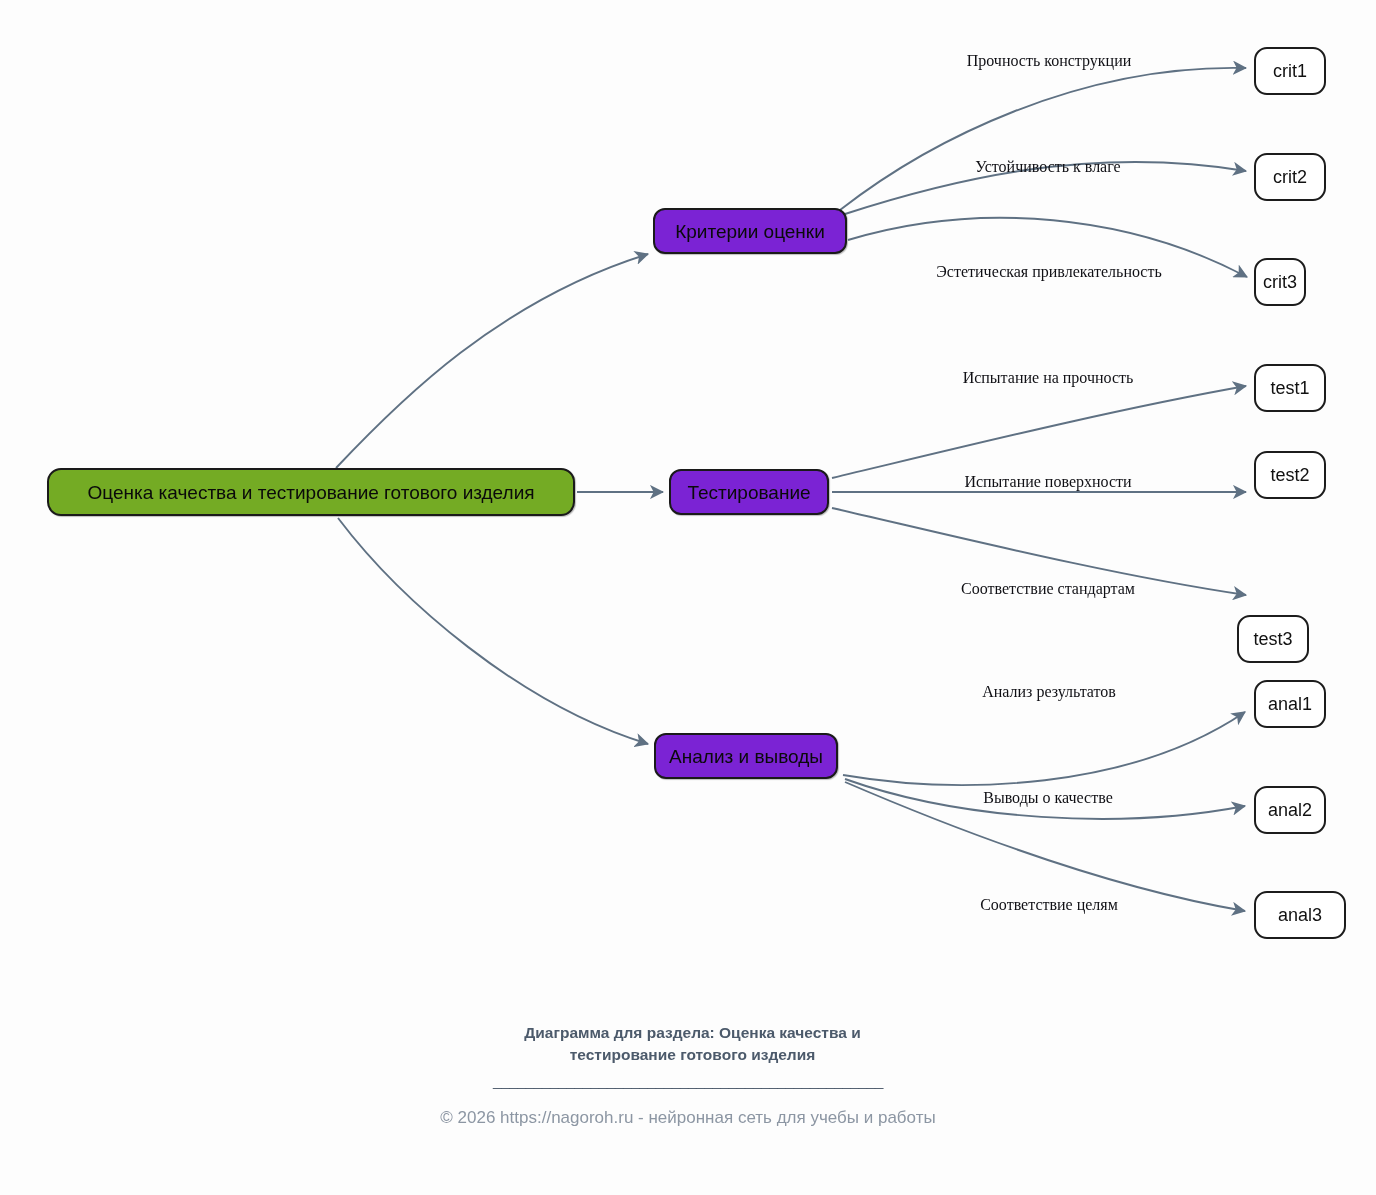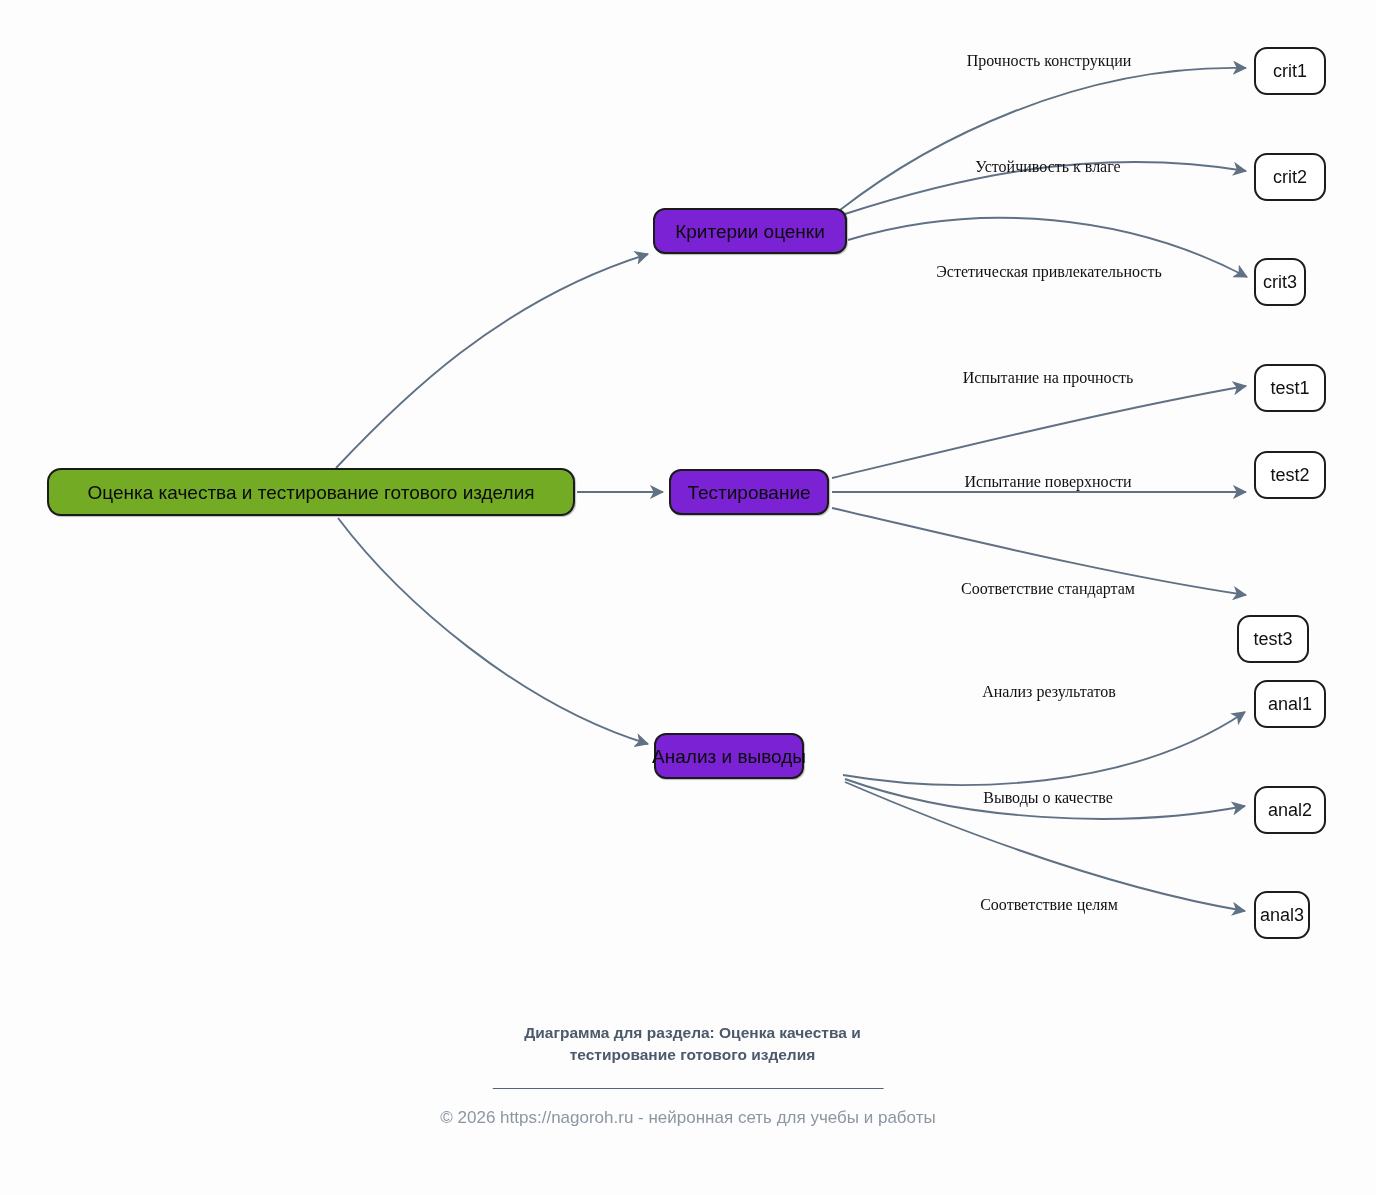--- a/index.html
+++ b/index.html
@@ -136,21 +136,21 @@
   <div class="node node-root" style="left:47px; top:468px; width:528px; height:48px;">
     <span>Оценка качества и тестирование готового изделия</span>
   </div>
 
   <div class="node node-branch" style="left:653px; top:208px; width:194px; height:46px;">
     <span>Критерии оценки</span>
   </div>
   <div class="node node-branch" style="left:669px; top:469px; width:160px; height:46px;">
     <span>Тестирование</span>
   </div>
-  <div class="node node-branch" style="left:654px; top:733px; width:150px; height:46px;">
+  <div class="node node-branch" style="left:654px; top:733px; width:184px; height:46px;">
     <span>Анализ и выводы</span>
   </div>
 
   <div class="node node-leaf" style="left:1254px; top:47px; width:72px; height:48px;">
     <span>crit1</span>
   </div>
   <div class="node node-leaf" style="left:1254px; top:153px; width:72px; height:48px;">
     <span>crit2</span>
   </div>
   <div class="node node-leaf" style="left:1254px; top:258px; width:52px; height:48px;">
@@ -166,21 +166,21 @@
   <div class="node node-leaf" style="left:1237px; top:575px; width:72px; height:48px;margin-top:40px;">
     <span>test3</span>
   </div>
 
   <div class="node node-leaf" style="left:1254px; top:680px; width:72px; height:48px;">
     <span>anal1</span>
   </div>
   <div class="node node-leaf" style="left:1254px; top:786px; width:72px; height:48px;">
     <span>anal2</span>
   </div>
-  <div class="node node-leaf" style="left:1254px; top:891px; width:56px; height:48px;">
+  <div class="node node-leaf" style="left:1254px; top:891px; width:92px; height:48px;">
     <span>anal3</span>
   </div>
 
   <div class="edge-label" style="left:1049px; top:61px;">Прочность конструкции</div>
   <div class="edge-label" style="left:1048px; top:167px;">Устойчивость к влаге</div>
   <div class="edge-label" style="left:1049px; top:272px;">Эстетическая привлекательность</div>
 
   <div class="edge-label" style="left:1048px; top:378px;">Испытание на прочность</div>
   <div class="edge-label" style="left:1048px; top:482px;">Испытание поверхности</div>
   <div class="edge-label" style="left:1048px; top:589px;">Соответствие стандартам</div>

